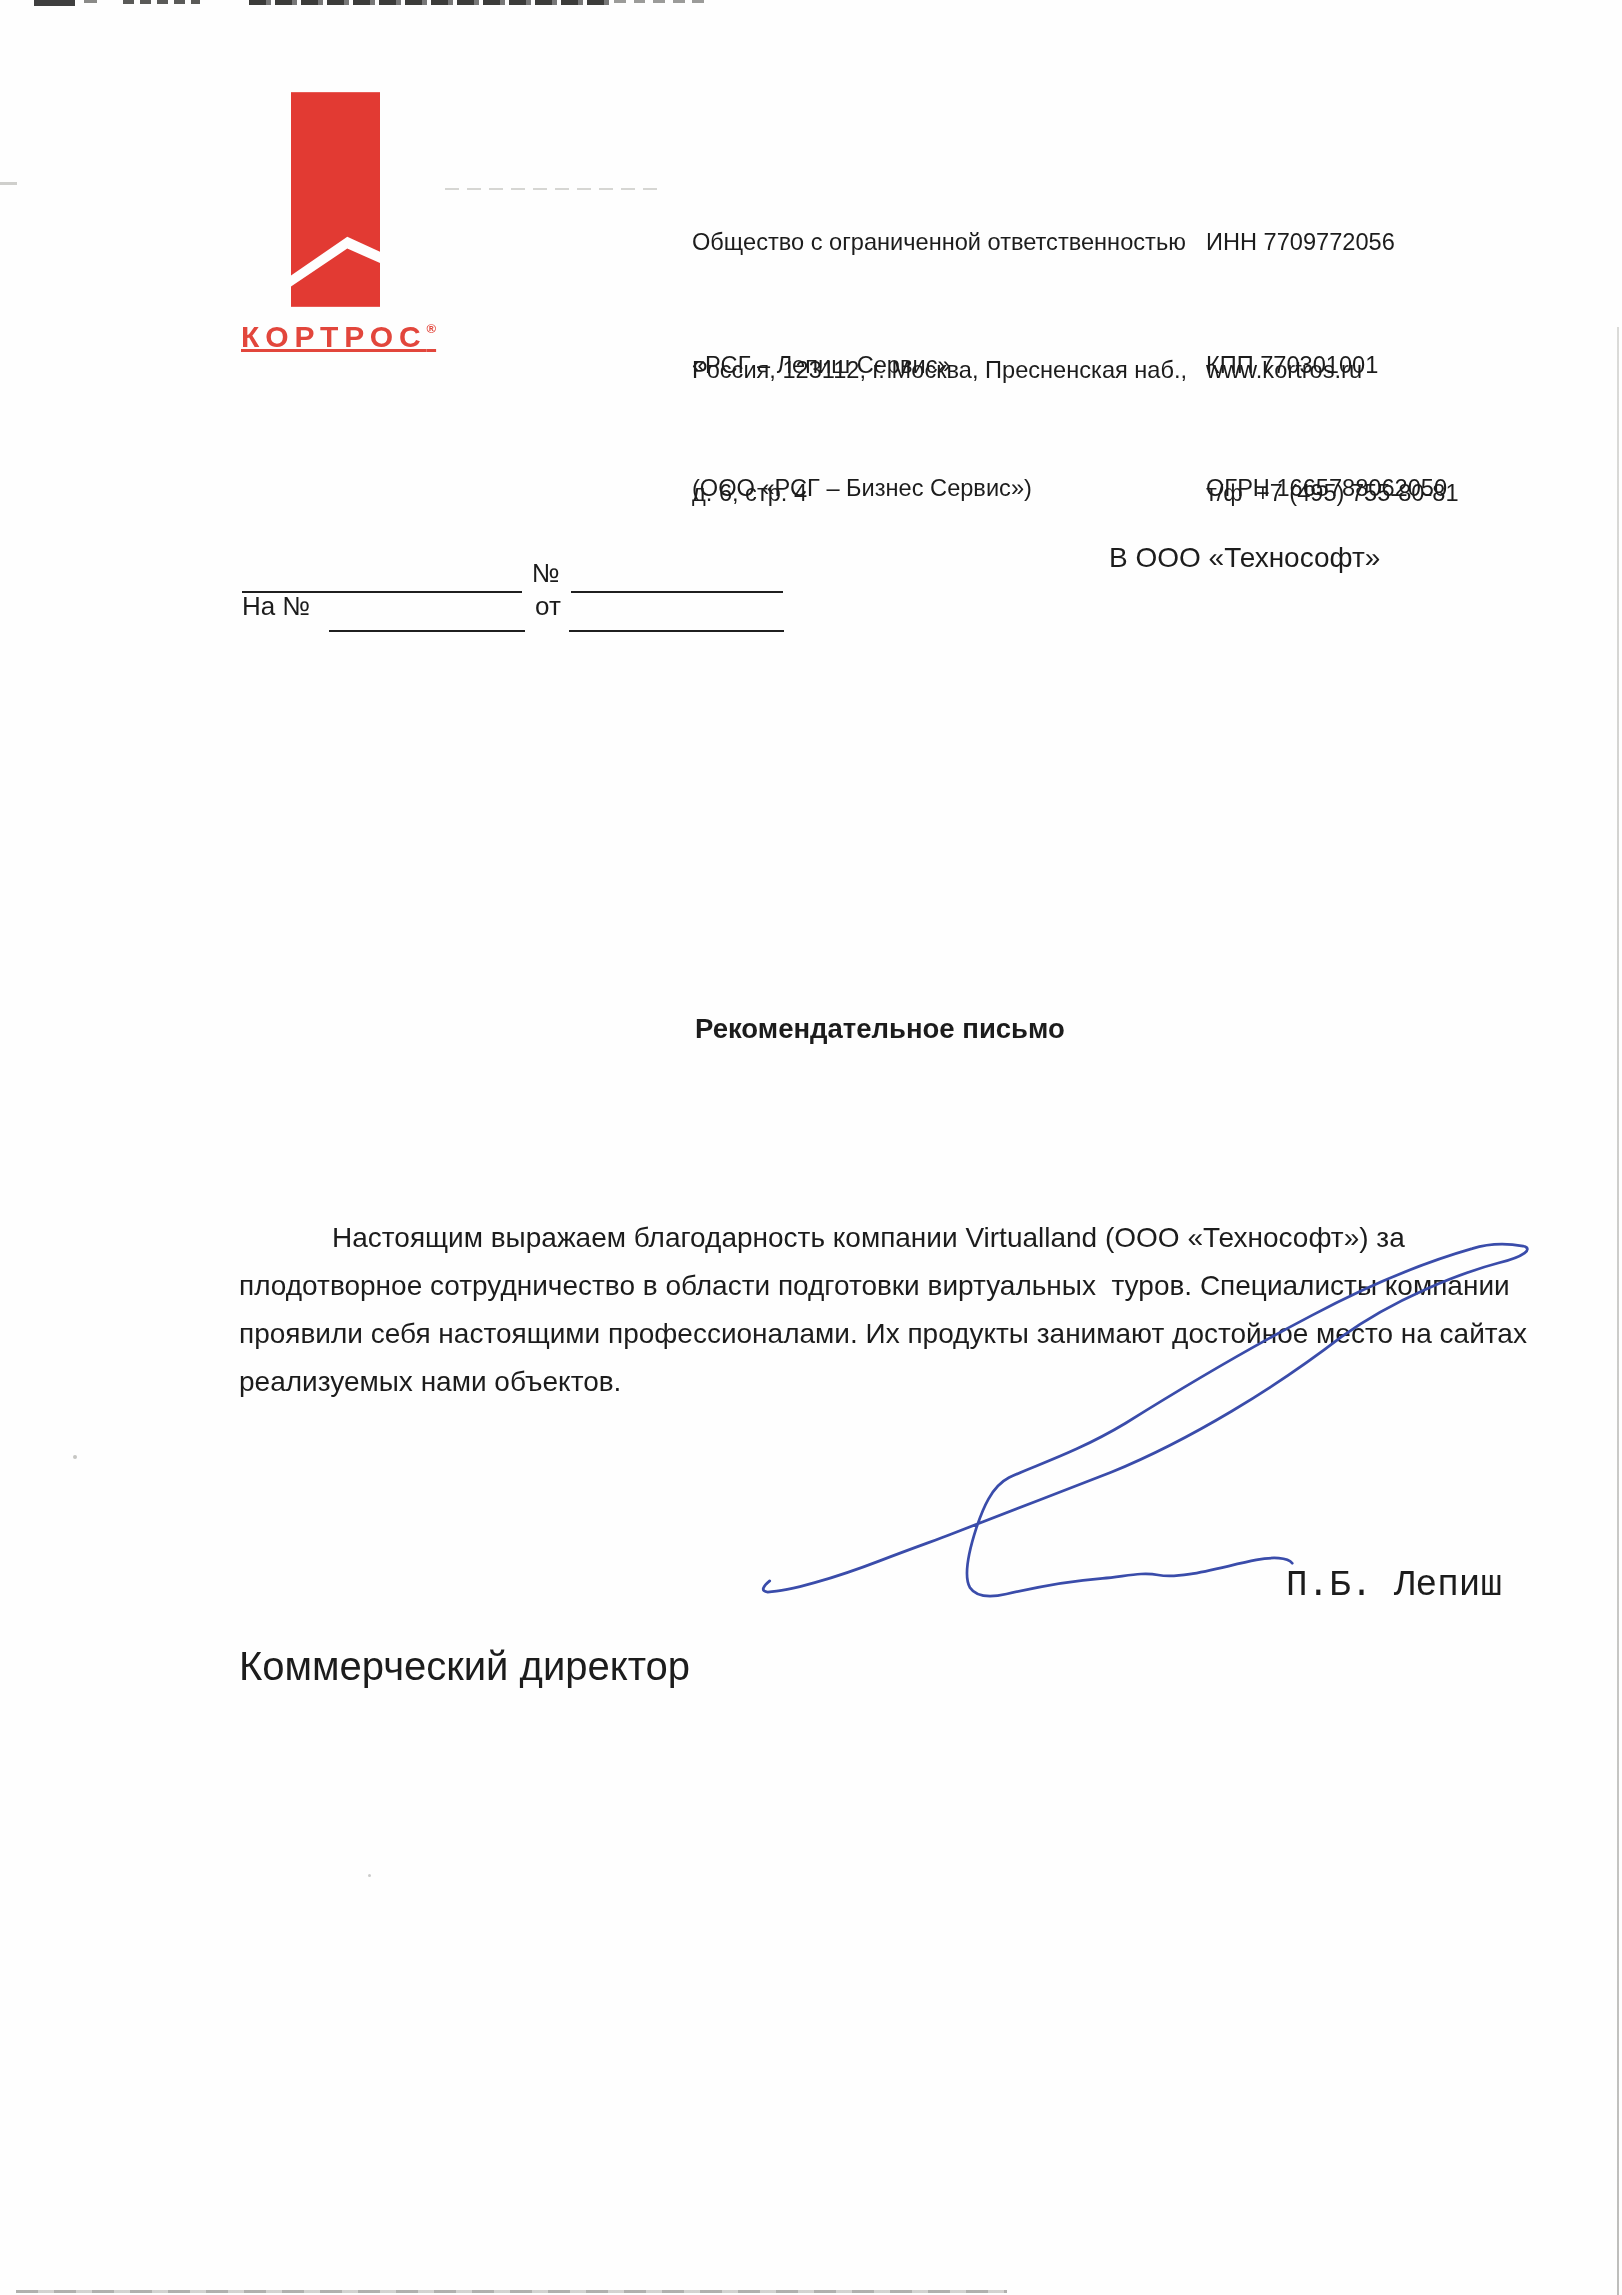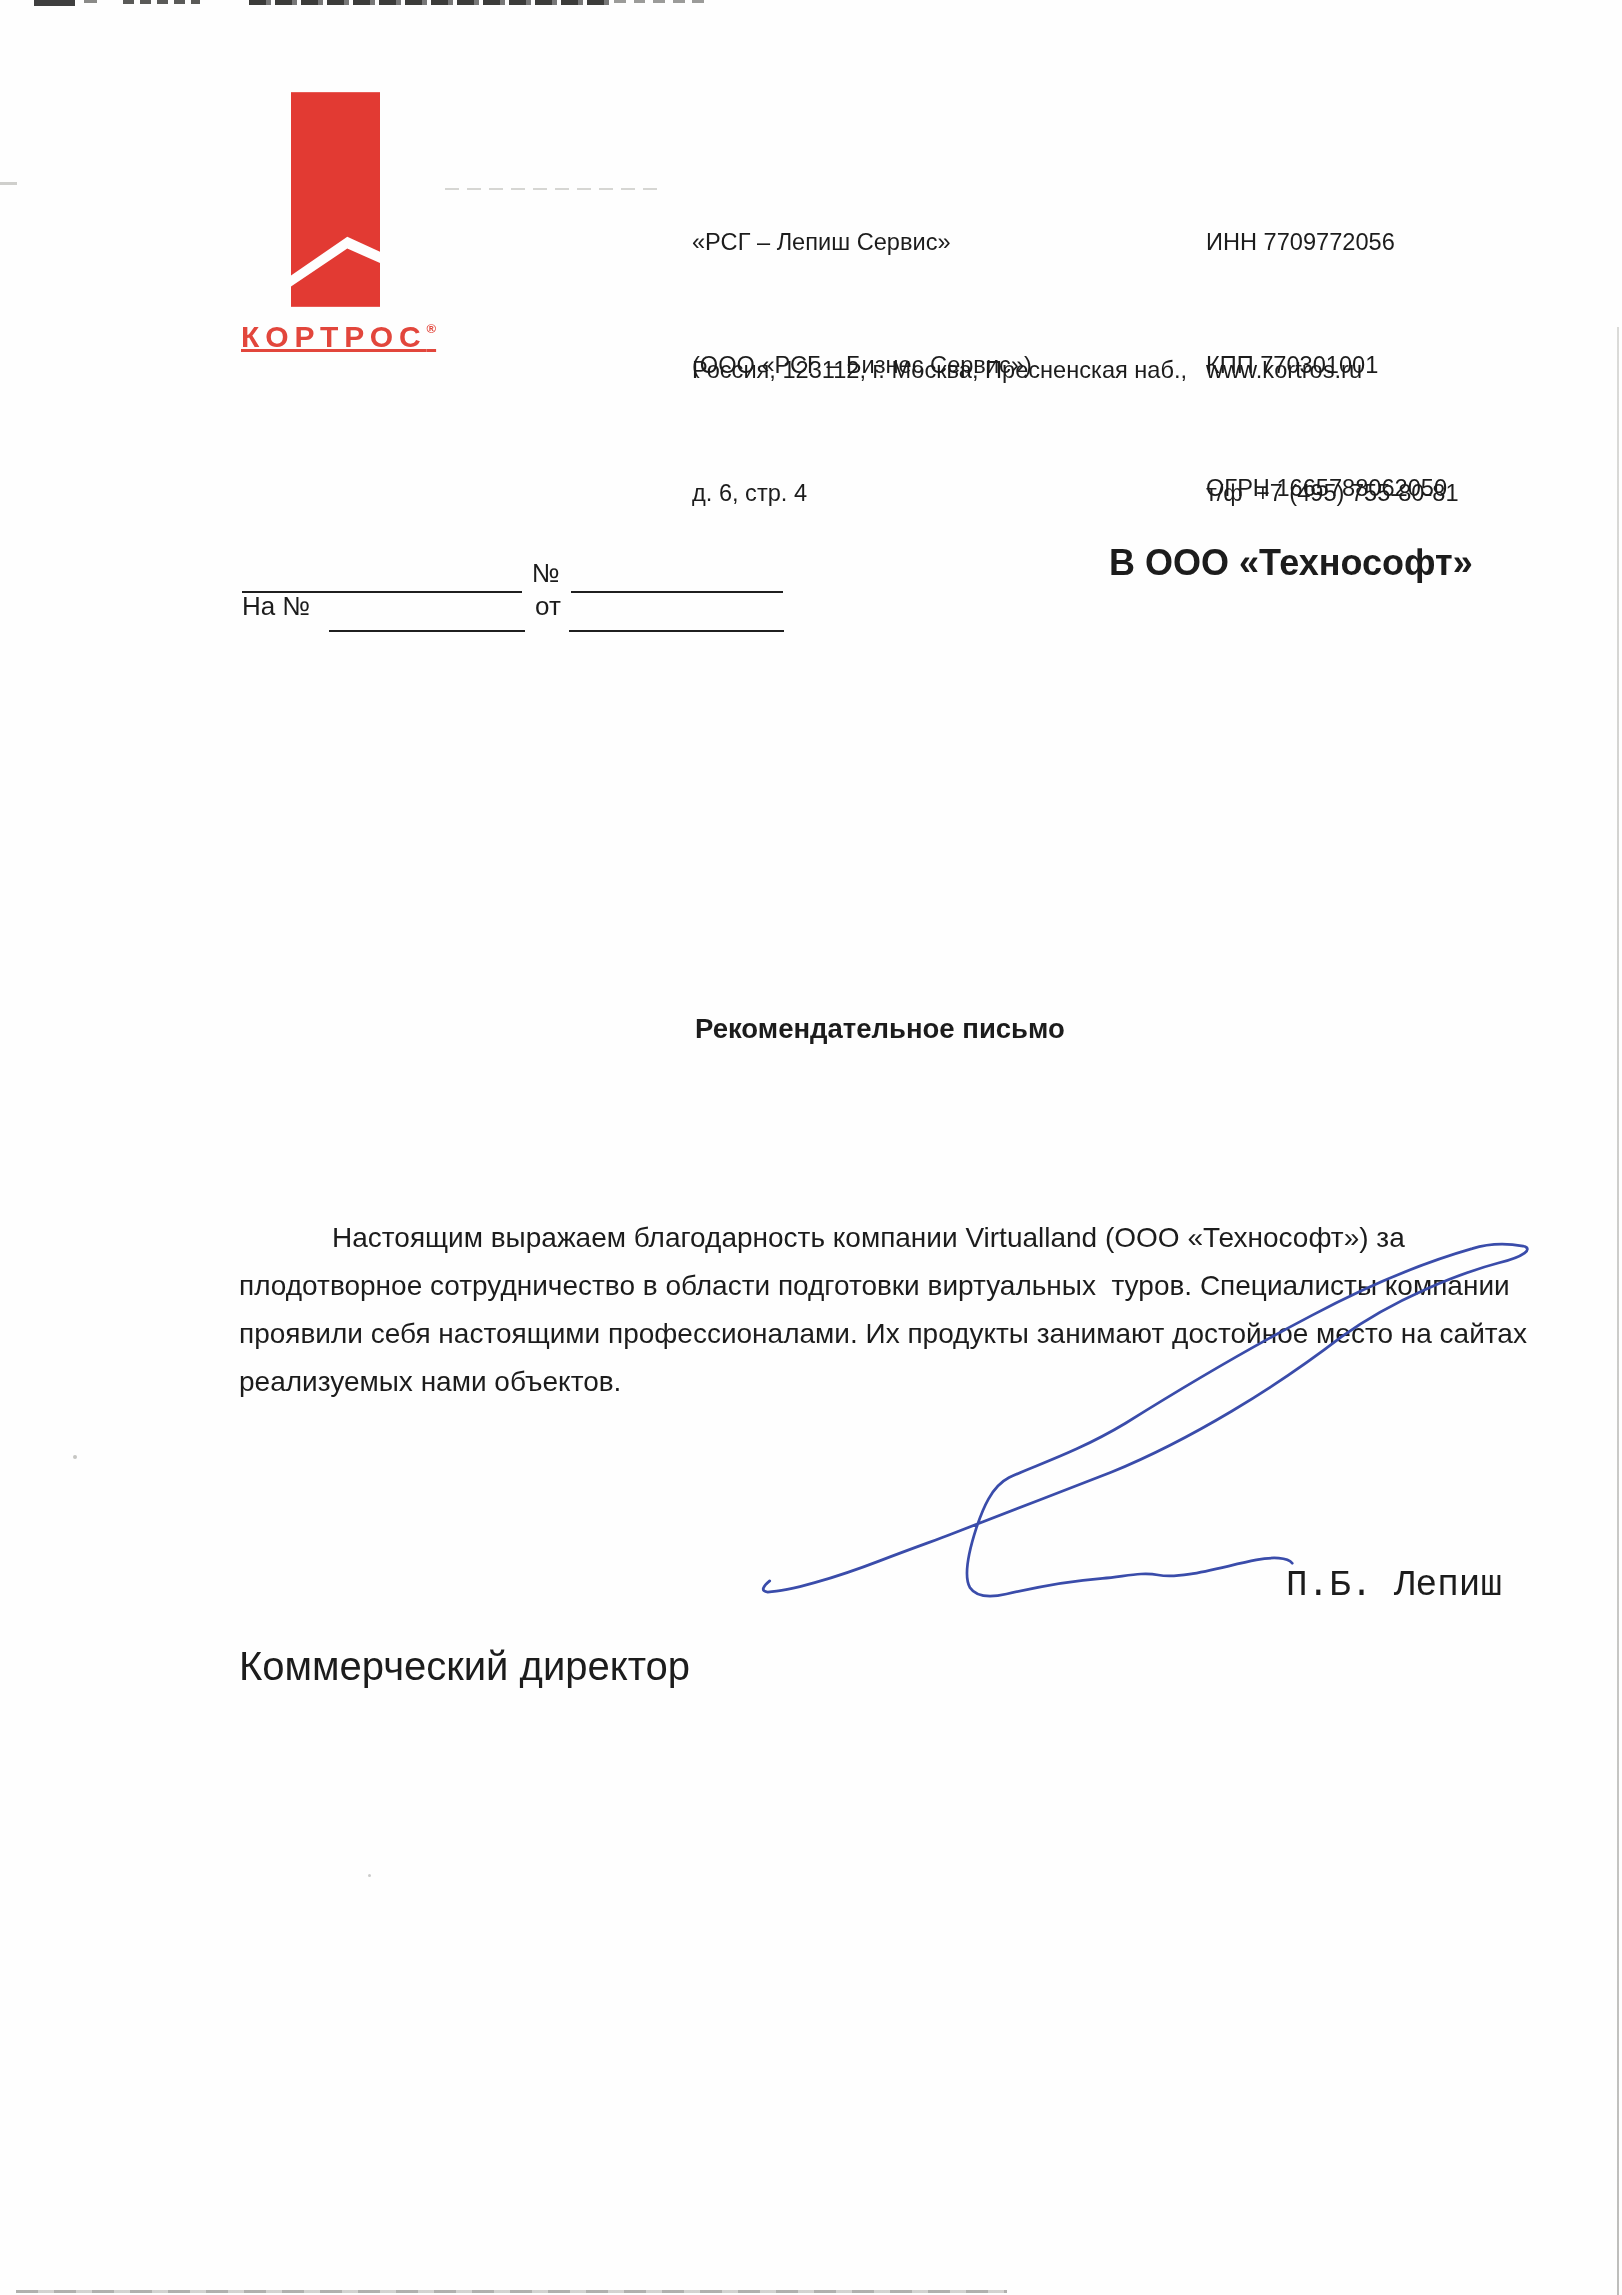--- a/index.html
+++ b/index.html
@@ -55,21 +55,21 @@
   .refblock .lbl { position: absolute; white-space: nowrap; }
   .blank { position: absolute; border-bottom: 2px solid #1f1f1f; }
   .b1 { left: 0px;   top: 0px;  width: 280px; height: 38px; }
   .n1 { left: 290px; top: 5.2px; }
   .b2 { left: 329px; top: 0px;  width: 212px; height: 38px; }
   .n2 { left: 0px;   top: 38px; }
   .b3 { left: 87px; top: 41px; width: 196px; height: 36px; }
   .n3 { left: 293px; top: 38px; }
   .b4 { left: 327px; top: 41px; width: 215px; height: 36px; }
 
-  .recipient { left: 1109px; top: 542px; font-size: 36px; white-space: nowrap; font-weight: bold; }
+  .recipient { left: 1109px; top: 542px; font-size: 28px; white-space: nowrap; }
 
   
   .title { left: 695px; top: 1013px; font-size: 27.5px; font-weight: bold; white-space: nowrap; }
   .body-text { left: 239px; top: 1214px; font-size: 28px; line-height: 48px; }
   .body-text .line { white-space: pre; }
   .body-text .line:first-child { padding-left: 93px; }
 
   .signoff-role { left: 239px;  top: 1644px; font-size: 40px; white-space: nowrap; }
   .signoff-name { left: 1286px; top: 1565px; font-size: 36px; white-space: nowrap; font-family: Liberation Mono, monospace; }
 
@@ -92,20 +92,21 @@
   <div class="abs speck-a"></div>
   <div class="abs speck-b"></div>
 
   <svg class="abs logo-mark" width="89" height="215" viewBox="0 0 136 328">
     <rect x="0" y="0" width="136" height="328" fill="#e23a33"></rect>
     <polygon points="0,280 86,221 136,244 136,261 86,239 0,297" fill="#fefefe"></polygon>
   </svg>
   <div class="abs logo-word"><span>КОРТРОС</span><sup>®</sup></div>
 
   <div class="abs head-block company">
+    <div>Общество с ограниченной ответственностью</div>
     <div>«РСГ – Лепиш Сервис»</div>
     <div>(ООО «РСГ – Бизнес Сервис»)</div>
   </div>
   <div class="abs head-block address">
     <div>Россия, 123112, г. Москва, Пресненская наб.,</div>
     <div>д. 6, стр. 4</div>
   </div>
   <div class="abs head-block regs">
     <div>ИНН 7709772056</div>
     <div>КПП 770301001</div>

